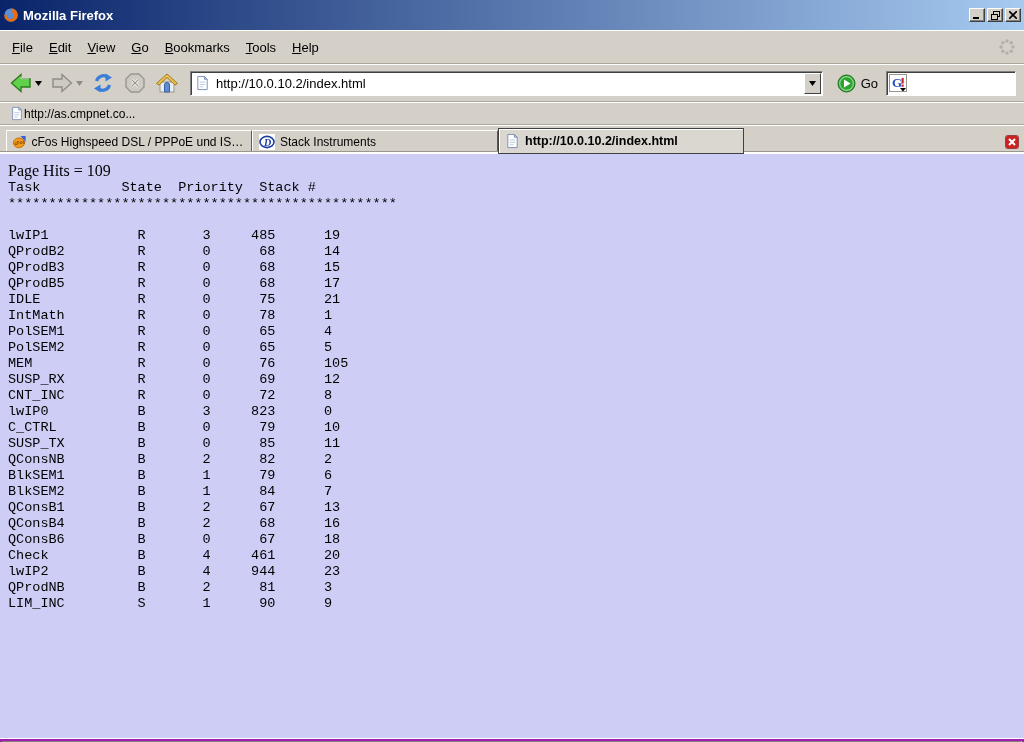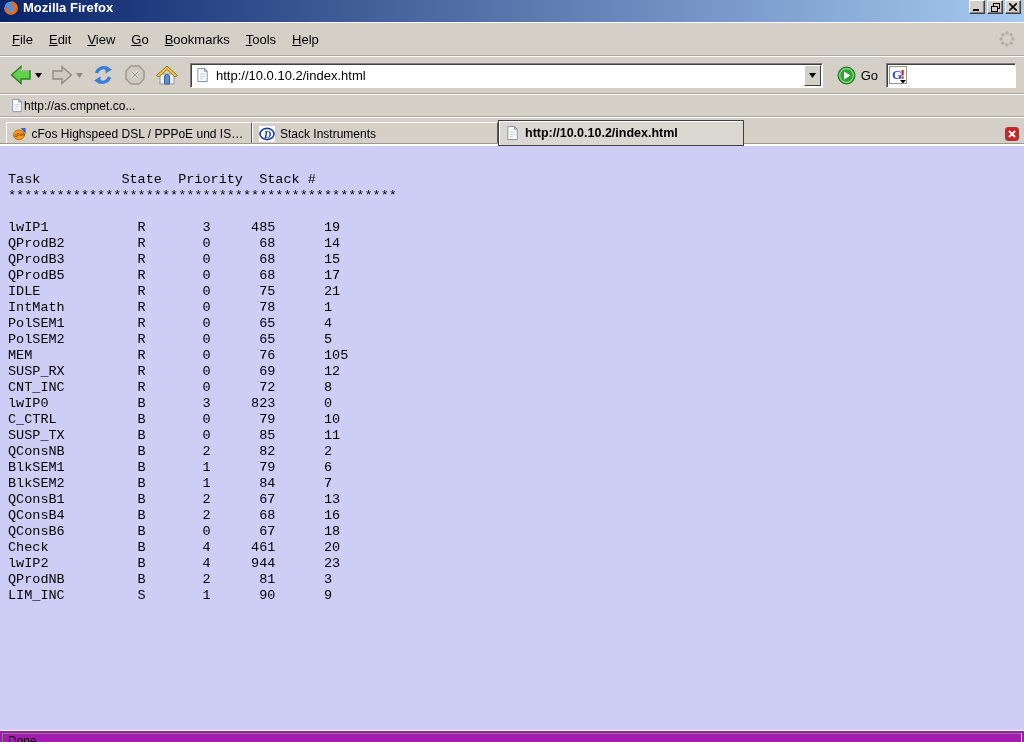--- a/index.html
+++ b/index.html
@@ -1,21 +1,21 @@
 <!DOCTYPE html>
 <html><head>
 <meta charset="utf-8">
 <style>
   * { box-sizing: border-box; margin: 0; padding: 0; }
   html,body { width:1024px; height:742px; overflow:hidden; }
   body { font-family: "Liberation Sans", sans-serif; background:#d4d0c8; }
 
   
   .titlebar{
-    height:22px; display:flex; align-items:flex-start; padding:0 3px;
+    height:30px; display:flex; align-items:center; padding:0 3px;
     background:linear-gradient(to right,#0a246a,#a6caf0);
   }
   .titlebar .app-icon{ width:16px; height:16px; margin-right:4px; flex:0 0 auto;}
   .titlebar .title-text{ color:#fff; font-weight:bold; font-size:13px; flex:1;}
   .winbtns{ display:flex; gap:2px;}
   .winbtn{
     width:16px; height:14px; background:#d4d0c8; display:flex; align-items:center; justify-content:center;
     border:1px solid; border-color:#fff #404040 #404040 #fff; box-shadow:inset -1px -1px 0 #808080;
   }
 
@@ -82,21 +82,21 @@
   }
   .tab .tab-label{ overflow:hidden; text-overflow:ellipsis; }
   .tabclose{ margin-left:auto; margin-bottom:4px; width:17px; height:16px; display:flex; align-items:center; justify-content:center;}
 
   
   .content{
     height:584px; background:#cdcdf5; overflow:hidden; padding:8px; color:#000;
   }
   .hits-line{ font-family:"Liberation Serif", serif; font-size:16px; line-height:18px;}
   pre.task-table{
-    margin-top:18px; font-family:"Liberation Mono", monospace; font-size:13.5px; line-height:16px;
+    font-family:"Liberation Mono", monospace; font-size:13.5px; line-height:16px;
   }
 
   
   .statusbar{ height:23px; background:#a21caf; padding:2px 2px 3px 2px; border-top:1px solid #fff;}
   .status-field{
     height:17px; border:1px solid; border-color:#808080 #fff #fff #808080;
     font-size:12px; line-height:15px; padding-left:5px; color:#000;
   }
 
   svg{ display:block; }
@@ -276,20 +276,21 @@
   <span class="tabclose">
     <svg width="14" height="14" viewBox="0 0 14 14">
       <rect x="0.5" y="0.5" width="13" height="13" rx="2" fill="#cc2222" stroke="#f5f5f5"></rect>
       <rect x="0.5" y="0.5" width="13" height="13" rx="2" fill="none" stroke="#7a1010" stroke-width="0.8"></rect>
       <path d="M4 4 L10 10 M10 4 L4 10" stroke="#fff" stroke-width="2"></path>
     </svg>
   </span>
 </div>
 
 <div class="content">
+  <div class="hits-line">Page Hits = 109</div>
   <pre class="task-table">Task          State  Priority  Stack #
 ************************************************
 
 lwIP1           R       3     485      19
 QProdB2         R       0      68      14
 QProdB3         R       0      68      15
 QProdB5         R       0      68      17
 IDLE            R       0      75      21
 IntMath         R       0      78      1
 PolSEM1         R       0      65      4

